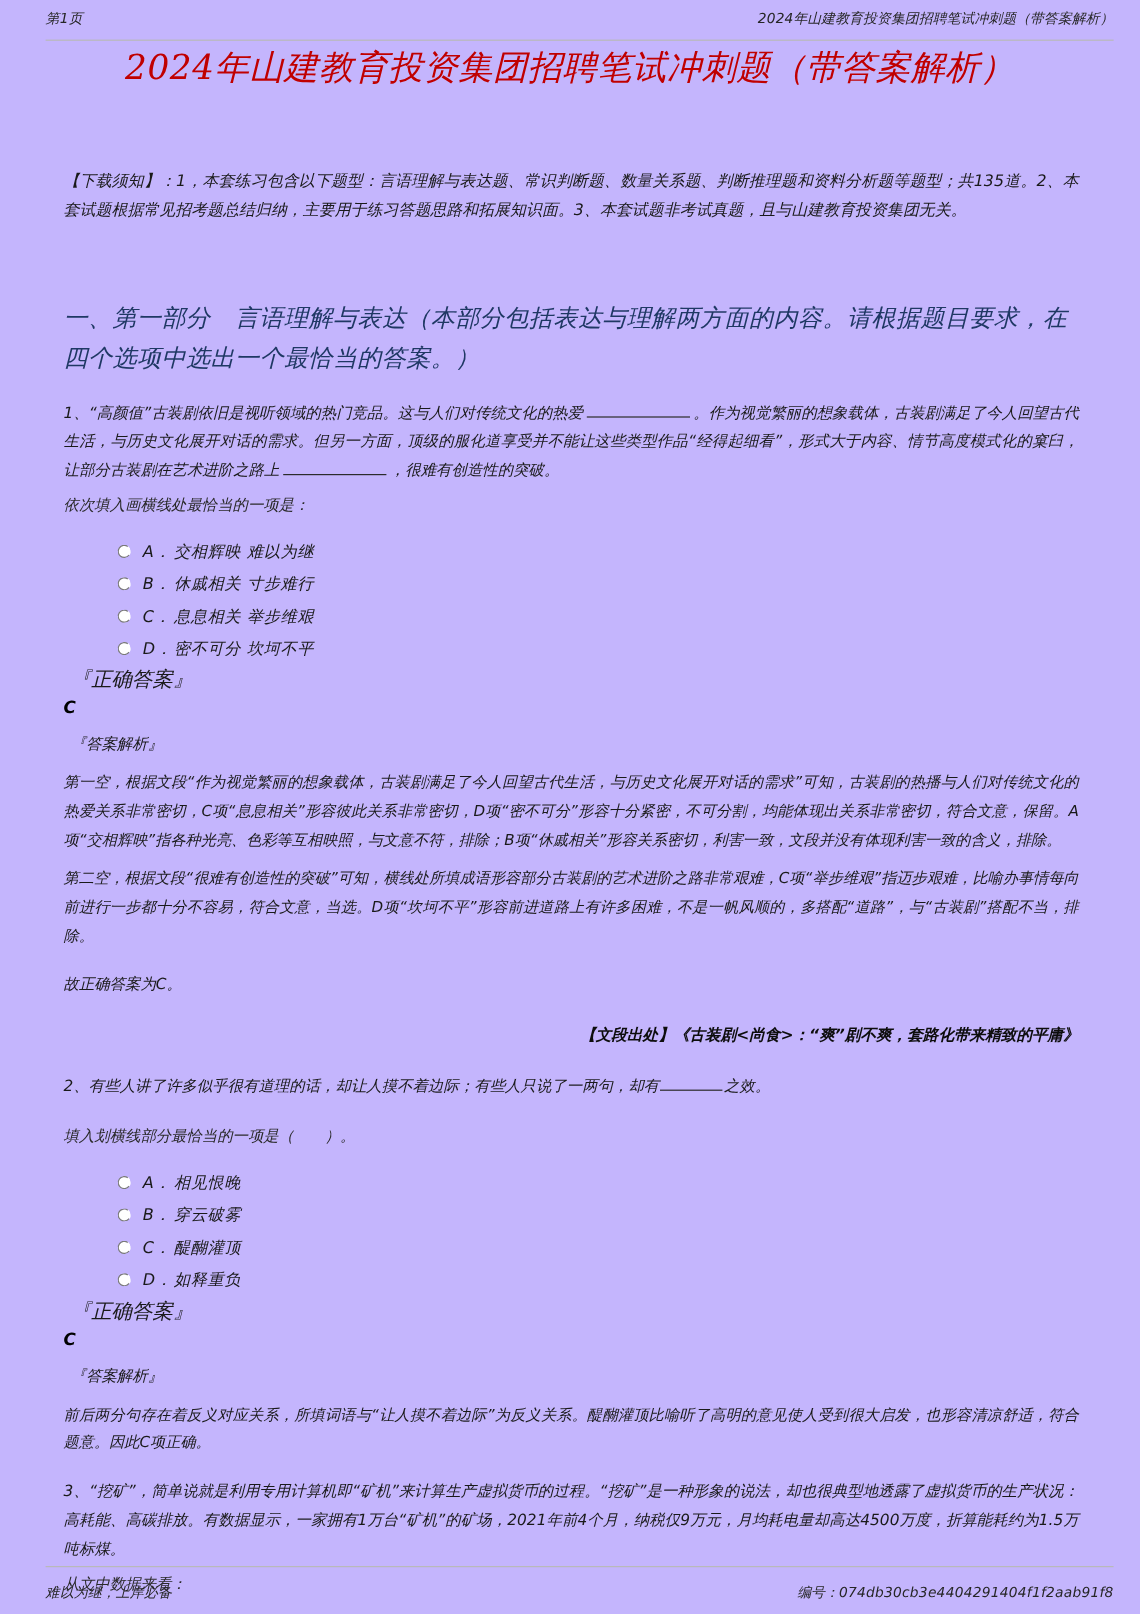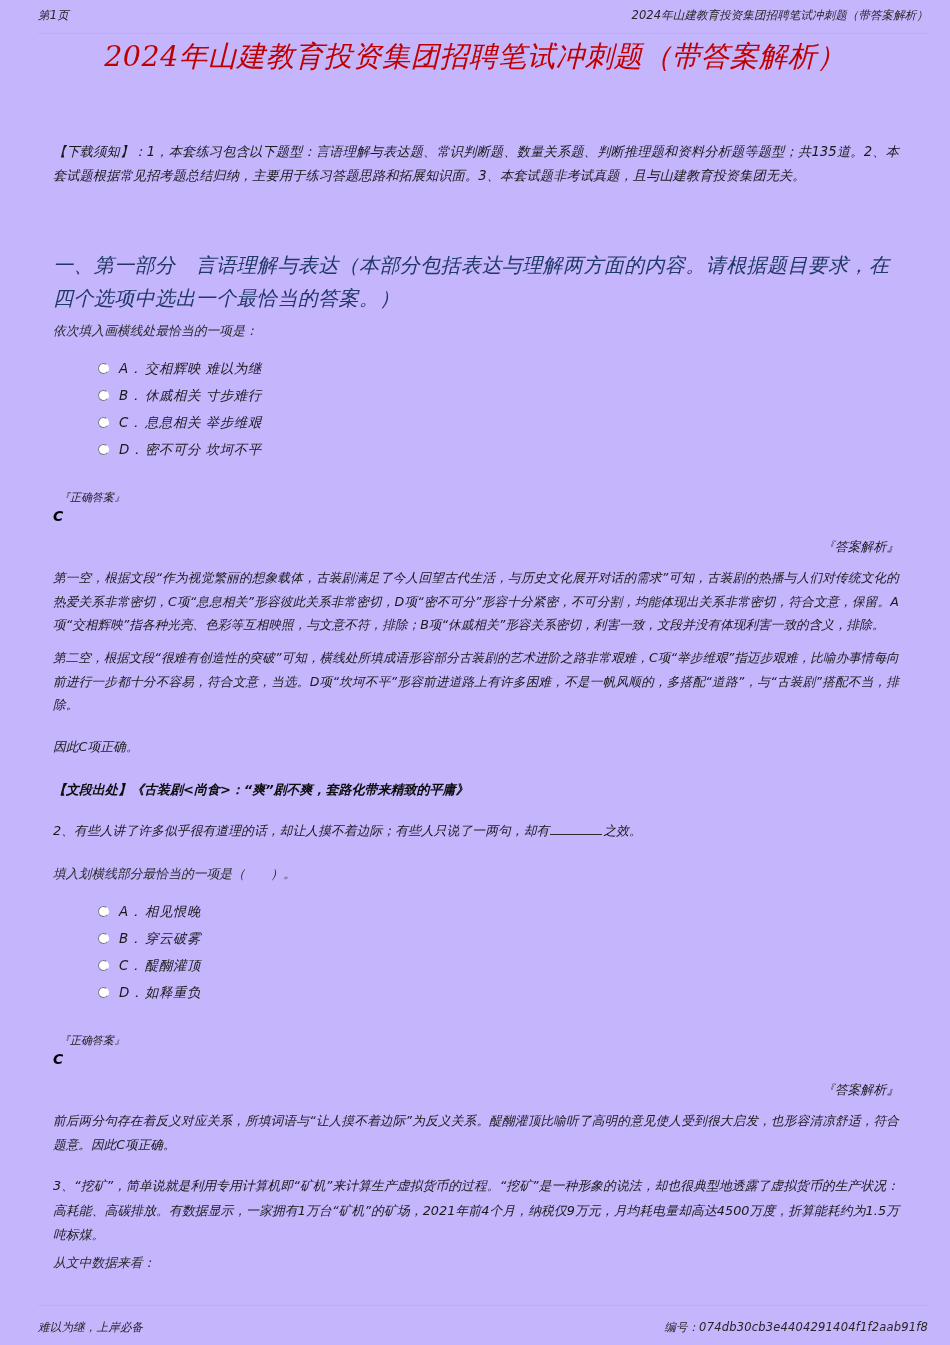--- a/index.html
+++ b/index.html
@@ -142,39 +142,38 @@
     flex: 0 0 auto;
     min-width: 26px;
     letter-spacing: 0.5px;
   }
   .opt-text {
     letter-spacing: 0.6px;
   }
 
   
   .answer-label {
-    margin-top: 26px;
-    font-size: 11px;
+    margin-top: 0;
+    font-size: 17px;
     line-height: 1.55;
     color: #1a1a1a;
     padding-left: 6px;
   }
   .answer-value {
     font-size: 14px;
     line-height: 1.5;
     color: #000000;
     font-weight: 600;
   }
   .analysis-label {
     margin-top: 10px;
     font-size: 12.8px;
     line-height: 1.55;
     color: #1a1a1a;
     padding-left: 6px;
-    text-align: right;
   }
   .analysis-para {
     margin-top: 9px;
     font-size: 12.6px;
     line-height: 1.88;
     color: #1a1a1a;
     text-align: justify;
     letter-spacing: 0.05px;
   }
   .conclusion {
@@ -182,20 +181,21 @@
     font-size: 12.8px;
     line-height: 1.8;
     color: #1a1a1a;
   }
   .source-line {
     margin-top: 20px;
     font-size: 13px;
     line-height: 1.8;
     color: #0d0d0d;
     font-weight: 600;
+    text-align: right;
   }
 
   
   .running-footer {
     position: absolute;
     bottom: 10px;
     left: 38px;
     right: 22px;
     height: 24px;
     display: flex;
@@ -232,20 +232,23 @@
   </div>
 
   <div class="doc-title">2024年山建教育投资集团招聘笔试冲刺题（带答案解析）</div>
 
   <div class="content">
 
     <div class="notice">【下载须知】：1，本套练习包含以下题型：言语理解与表达题、常识判断题、数量关系题、判断推理题和资料分析题等题型；共135道。2、本套试题根据常见招考题总结归纳，主要用于练习答题思路和拓展知识面。3、本套试题非考试真题，且与山建教育投资集团无关。</div>
 
     <div class="section-heading">一、第一部分　言语理解与表达（本部分包括表达与理解两方面的内容。请根据题目要求，在四个选项中选出一个最恰当的答案。）</div>
 
+    <div class="q-stem">
+      <span>1、“高颜值”古装剧依旧是视听领域的热门竞品。这与人们对传统文化的热爱</span><span class="blank-underline"></span><span>。作为视觉繁丽的想象载体，古装剧满足了今人回望古代生活，与历史文化展开对话的需求。但另一方面，顶级的服化道享受并不能让这些类型作品“经得起细看”，形式大于内容、情节高度模式化的窠臼，让部分古装剧在艺术进阶之路上</span><span class="blank-underline"></span><span>，很难有创造性的突破。</span>
+    </div>
 
     <div class="q-prompt">依次填入画横线处最恰当的一项是：</div>
 
     <div class="options">
       <div class="option-row">
         <span class="radio"></span>
         <span class="opt-letter">A．</span>
         <span class="opt-text">交相辉映 难以为继</span>
       </div>
       <div class="option-row">
@@ -263,21 +266,21 @@
         <span class="opt-letter">D．</span>
         <span class="opt-text">密不可分 坎坷不平</span>
       </div>
     </div>
 
     <div class="answer-label">『正确答案』</div>
     <div class="answer-value">C</div>
     <div class="analysis-label">『答案解析』</div>
     <div class="analysis-para">第一空，根据文段“作为视觉繁丽的想象载体，古装剧满足了今人回望古代生活，与历史文化展开对话的需求”可知，古装剧的热播与人们对传统文化的热爱关系非常密切，C项“息息相关”形容彼此关系非常密切，D项“密不可分”形容十分紧密，不可分割，均能体现出关系非常密切，符合文意，保留。A项“交相辉映”指各种光亮、色彩等互相映照，与文意不符，排除；B项“休戚相关”形容关系密切，利害一致，文段并没有体现利害一致的含义，排除。</div>
     <div class="analysis-para">第二空，根据文段“很难有创造性的突破”可知，横线处所填成语形容部分古装剧的艺术进阶之路非常艰难，C项“举步维艰”指迈步艰难，比喻办事情每向前进行一步都十分不容易，符合文意，当选。D项“坎坷不平”形容前进道路上有许多困难，不是一帆风顺的，多搭配“道路”，与“古装剧”搭配不当，排除。</div>
-    <div class="conclusion">因此C项正确。</div>
+    <div class="conclusion">故正确答案为C。</div>
     <div class="source-line">【文段出处】《古装剧&lt;尚食&gt;：“爽”剧不爽，套路化带来精致的平庸》</div>
 
     <div class="q-stem">
       <span>2、有些人讲了许多似乎很有道理的话，却让人摸不着边际；有些人只说了一两句，却有</span><span class="blank-underline short"></span><span>之效。</span>
     </div>
 
     <div class="q-prompt tight">填入划横线部分最恰当的一项是（　　）。</div>
 
     <div class="options">
       <div class="option-row">

